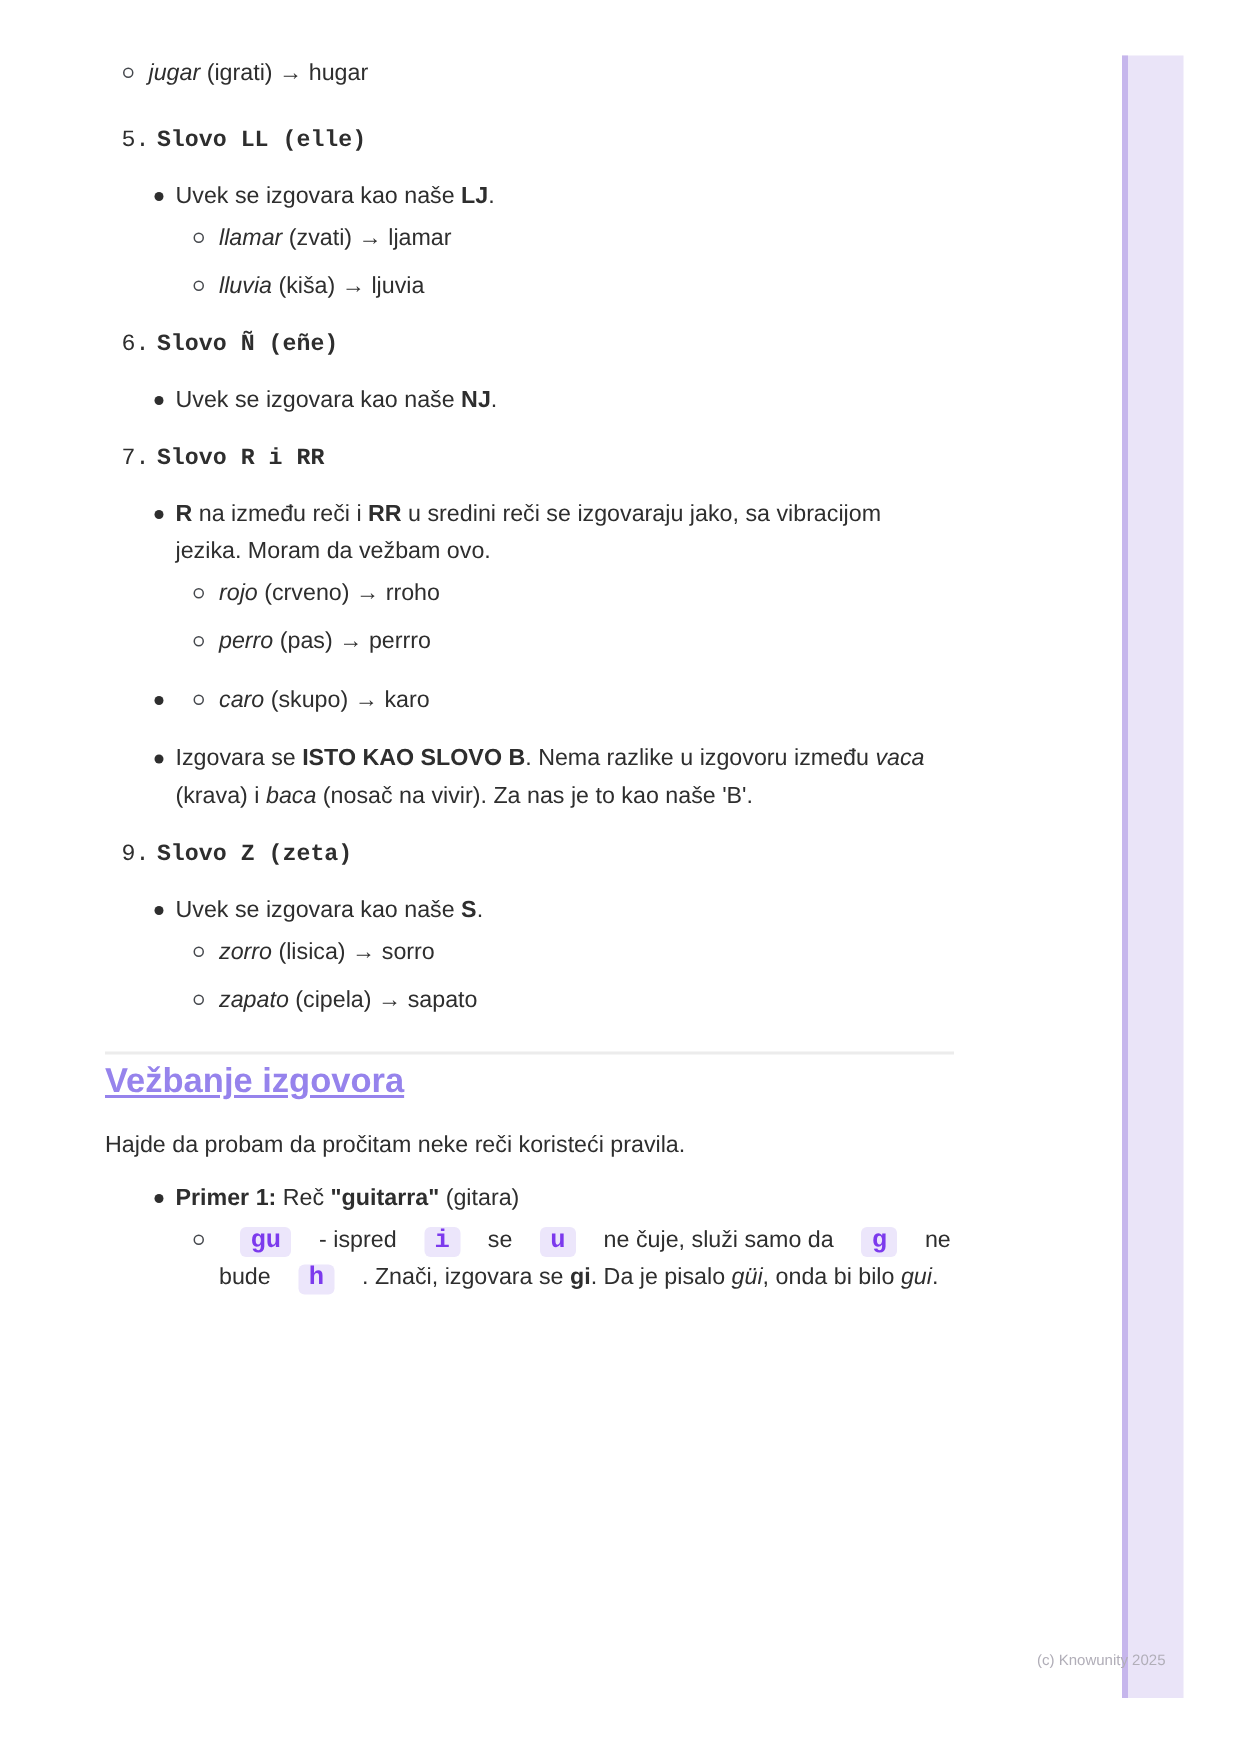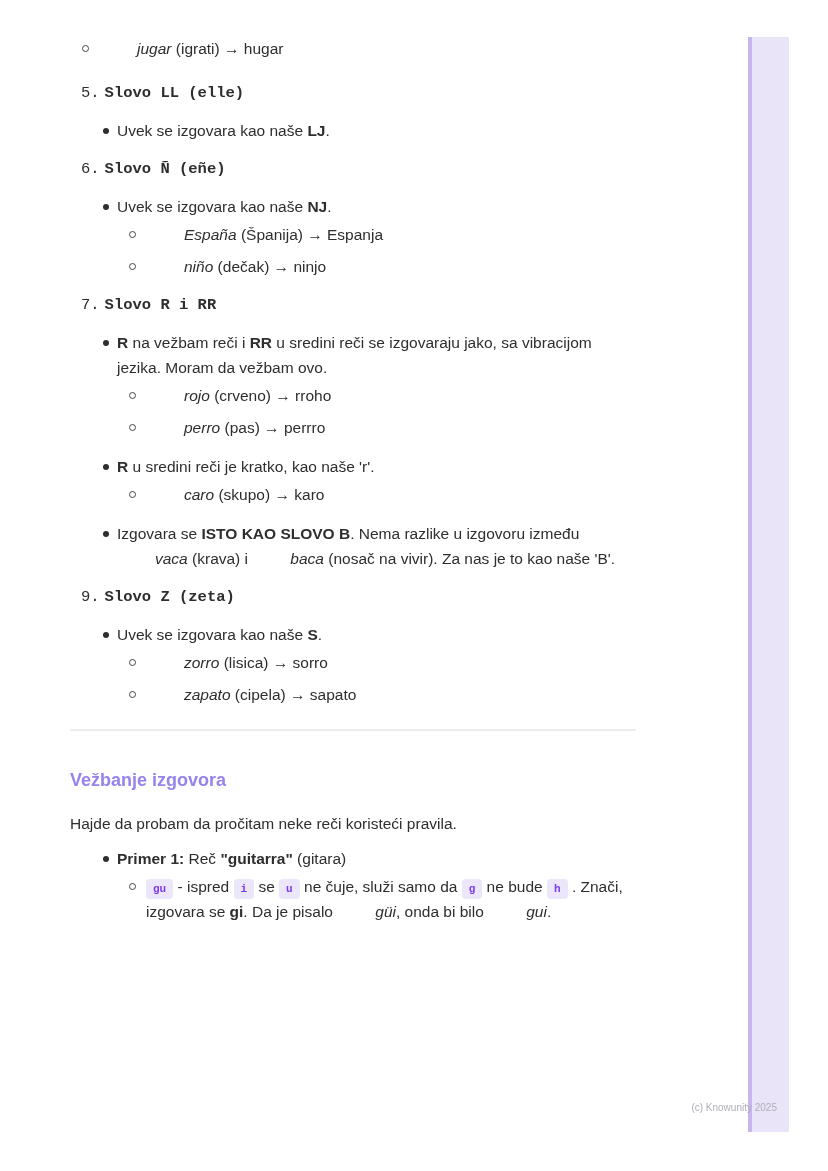--- a/index.html
+++ b/index.html
@@ -11,45 +11,45 @@
     --strip-line:#c6b6ec;
     --divider:#ececec;
     --watermark:#b1aeb8;
   }
   *{margin:0;padding:0;box-sizing:border-box;}
   html,body{background:#ffffff;}
   body{font-family:"Liberation Sans","DejaVu Sans",sans-serif;color:var(--text);}
   .page{position:relative;width:828px;height:1171px;background:#ffffff;overflow:hidden;}
   .content{position:absolute;left:70px;top:0;width:566px;padding-top:36px;font-size:15.5px;line-height:25px;}
   .b{font-weight:700;}
-  .i{font-style:italic;margin-left:38px;}
+  .i{font-style:italic;}
 
   
   ul,ol{list-style:none;}
   .toplist{margin-bottom:0;}
   .sections{margin-top:20px;}
   .section{margin-bottom:10px;}
   .sec-title{padding-left:11px;line-height:25px;margin-bottom:12px;font-family:Liberation Mono, monospace;}
   .sec-title .num{font-weight:400;margin-right:5px;}
   .sec-title .ttl{font-weight:700;}
   .bullets{}
   .bullet{position:relative;padding-left:47px;margin-bottom:14px;}
   .bullet > .btext{max-width:506px;}
   .bullet::before{content:"";position:absolute;left:33px;top:10px;width:6px;height:6px;border-radius:50%;background:var(--text);}
   .sub{margin-top:3px;}
   .example{position:relative;padding-left:29px;margin-bottom:7px;line-height:25px;}
   .example::before{content:"";position:absolute;left:12px;top:9px;width:5px;height:5px;border:1.5px solid #45484d;border-radius:50%;background:transparent;}
 
   
   .chip{display:inline-block;background:var(--chip-bg);color:var(--chip-text);
-    font-family:"Liberation Mono","DejaVu Sans Mono",monospace;font-size:11px;font-weight:700;
-    line-height:20px;padding:0 7px;border-radius:4px;margin:0 0;}
+    font-family:"Liberation Mono","DejaVu Sans Mono",monospace;font-size:17px;font-weight:700;
+    line-height:20px;padding:0 7px;border-radius:4px;margin:0 14px;}
 
   .divider{border:none;border-top:2px solid var(--divider);margin-top:22px;}
-  .h2{color:var(--accent);font-size:18px;line-height:34px;font-weight:700;margin-top:32px;margin-bottom:14px;}
+  .h2{color:var(--accent);font-size:23px;line-height:34px;font-weight:700;margin-bottom:14px;text-decoration:underline;}
   .para{margin-bottom:10px;}
   .practice-list{margin-top:6px;}
 
   
   .strip{position:absolute;left:748px;top:37px;width:41px;height:1095px;
     background:var(--strip-fill);border-left:4px solid var(--strip-line);}
   .watermark{position:absolute;top:1101px;right:51px;font-size:10px;line-height:14px;
     color:var(--watermark);z-index:3;}
 </style>
 </head>
@@ -63,47 +63,46 @@
         <span class="extext"><span class="i">jugar</span><span> (igrati) → hugar</span></span>
       </li>
     </ul>
 
     <ol class="sections" id="sections">
         <li class="section">
           <div class="sec-title"><span class="num">5.</span><span class="ttl">Slovo LL (elle)</span></div>
           <ul class="bullets">
             <li class="bullet">
               <div class="btext"><span>Uvek se izgovara kao naše </span><span class="b">LJ</span><span>.</span></div>
+              <ul class="sub">
+                <li class="example"><span class="extext"><span class="i">llamar</span><span> (zvati) → ljamar</span></span></li>
+                <li class="example"><span class="extext"><span class="i">lluvia</span><span> (kiša) → ljuvia</span></span></li>
+              </ul>
             </li>
           </ul>
         </li>
         <li class="section">
           <div class="sec-title"><span class="num">6.</span><span class="ttl">Slovo Ñ (eñe)</span></div>
           <ul class="bullets">
             <li class="bullet">
               <div class="btext"><span>Uvek se izgovara kao naše </span><span class="b">NJ</span><span>.</span></div>
-              <ul class="sub">
-                <li class="example"><span class="extext"><span class="i">España</span><span> (Španija) → Espanja</span></span></li>
-                <li class="example"><span class="extext"><span class="i">niño</span><span> (dečak) → ninjo</span></span></li>
-              </ul>
             </li>
           </ul>
         </li>
         <li class="section">
           <div class="sec-title"><span class="num">7.</span><span class="ttl">Slovo R i RR</span></div>
           <ul class="bullets">
             <li class="bullet">
-              <div class="btext"><span class="b">R</span><span> na vežbam reči i </span><span class="b">RR</span><span> u sredini reči se izgovaraju jako, sa vibracijom jezika. Moram da vežbam ovo.</span></div>
+              <div class="btext"><span class="b">R</span><span> na između reči i </span><span class="b">RR</span><span> u sredini reči se izgovaraju jako, sa vibracijom jezika. Moram da vežbam ovo.</span></div>
               <ul class="sub">
                 <li class="example"><span class="extext"><span class="i">rojo</span><span> (crveno) → rroho</span></span></li>
                 <li class="example"><span class="extext"><span class="i">perro</span><span> (pas) → perrro</span></span></li>
               </ul>
             </li>
             <li class="bullet">
-              <div class="btext"><span class="b">R</span><span> u sredini reči je kratko, kao naše 'r'.</span></div>
               <ul class="sub">
                 <li class="example"><span class="extext"><span class="i">caro</span><span> (skupo) → karo</span></span></li>
               </ul>
             </li>
           </ul>
         </li>
         <li class="section">
           <ul class="bullets">
             <li class="bullet">
               <div class="btext"><span>Izgovara se </span><span class="b">ISTO KAO SLOVO B</span><span>. Nema razlike u izgovoru između </span><span class="i">vaca</span><span> (krava) i </span><span class="i">baca</span><span> (nosač na vivir). Za nas je to kao naše 'B'.</span></div>

